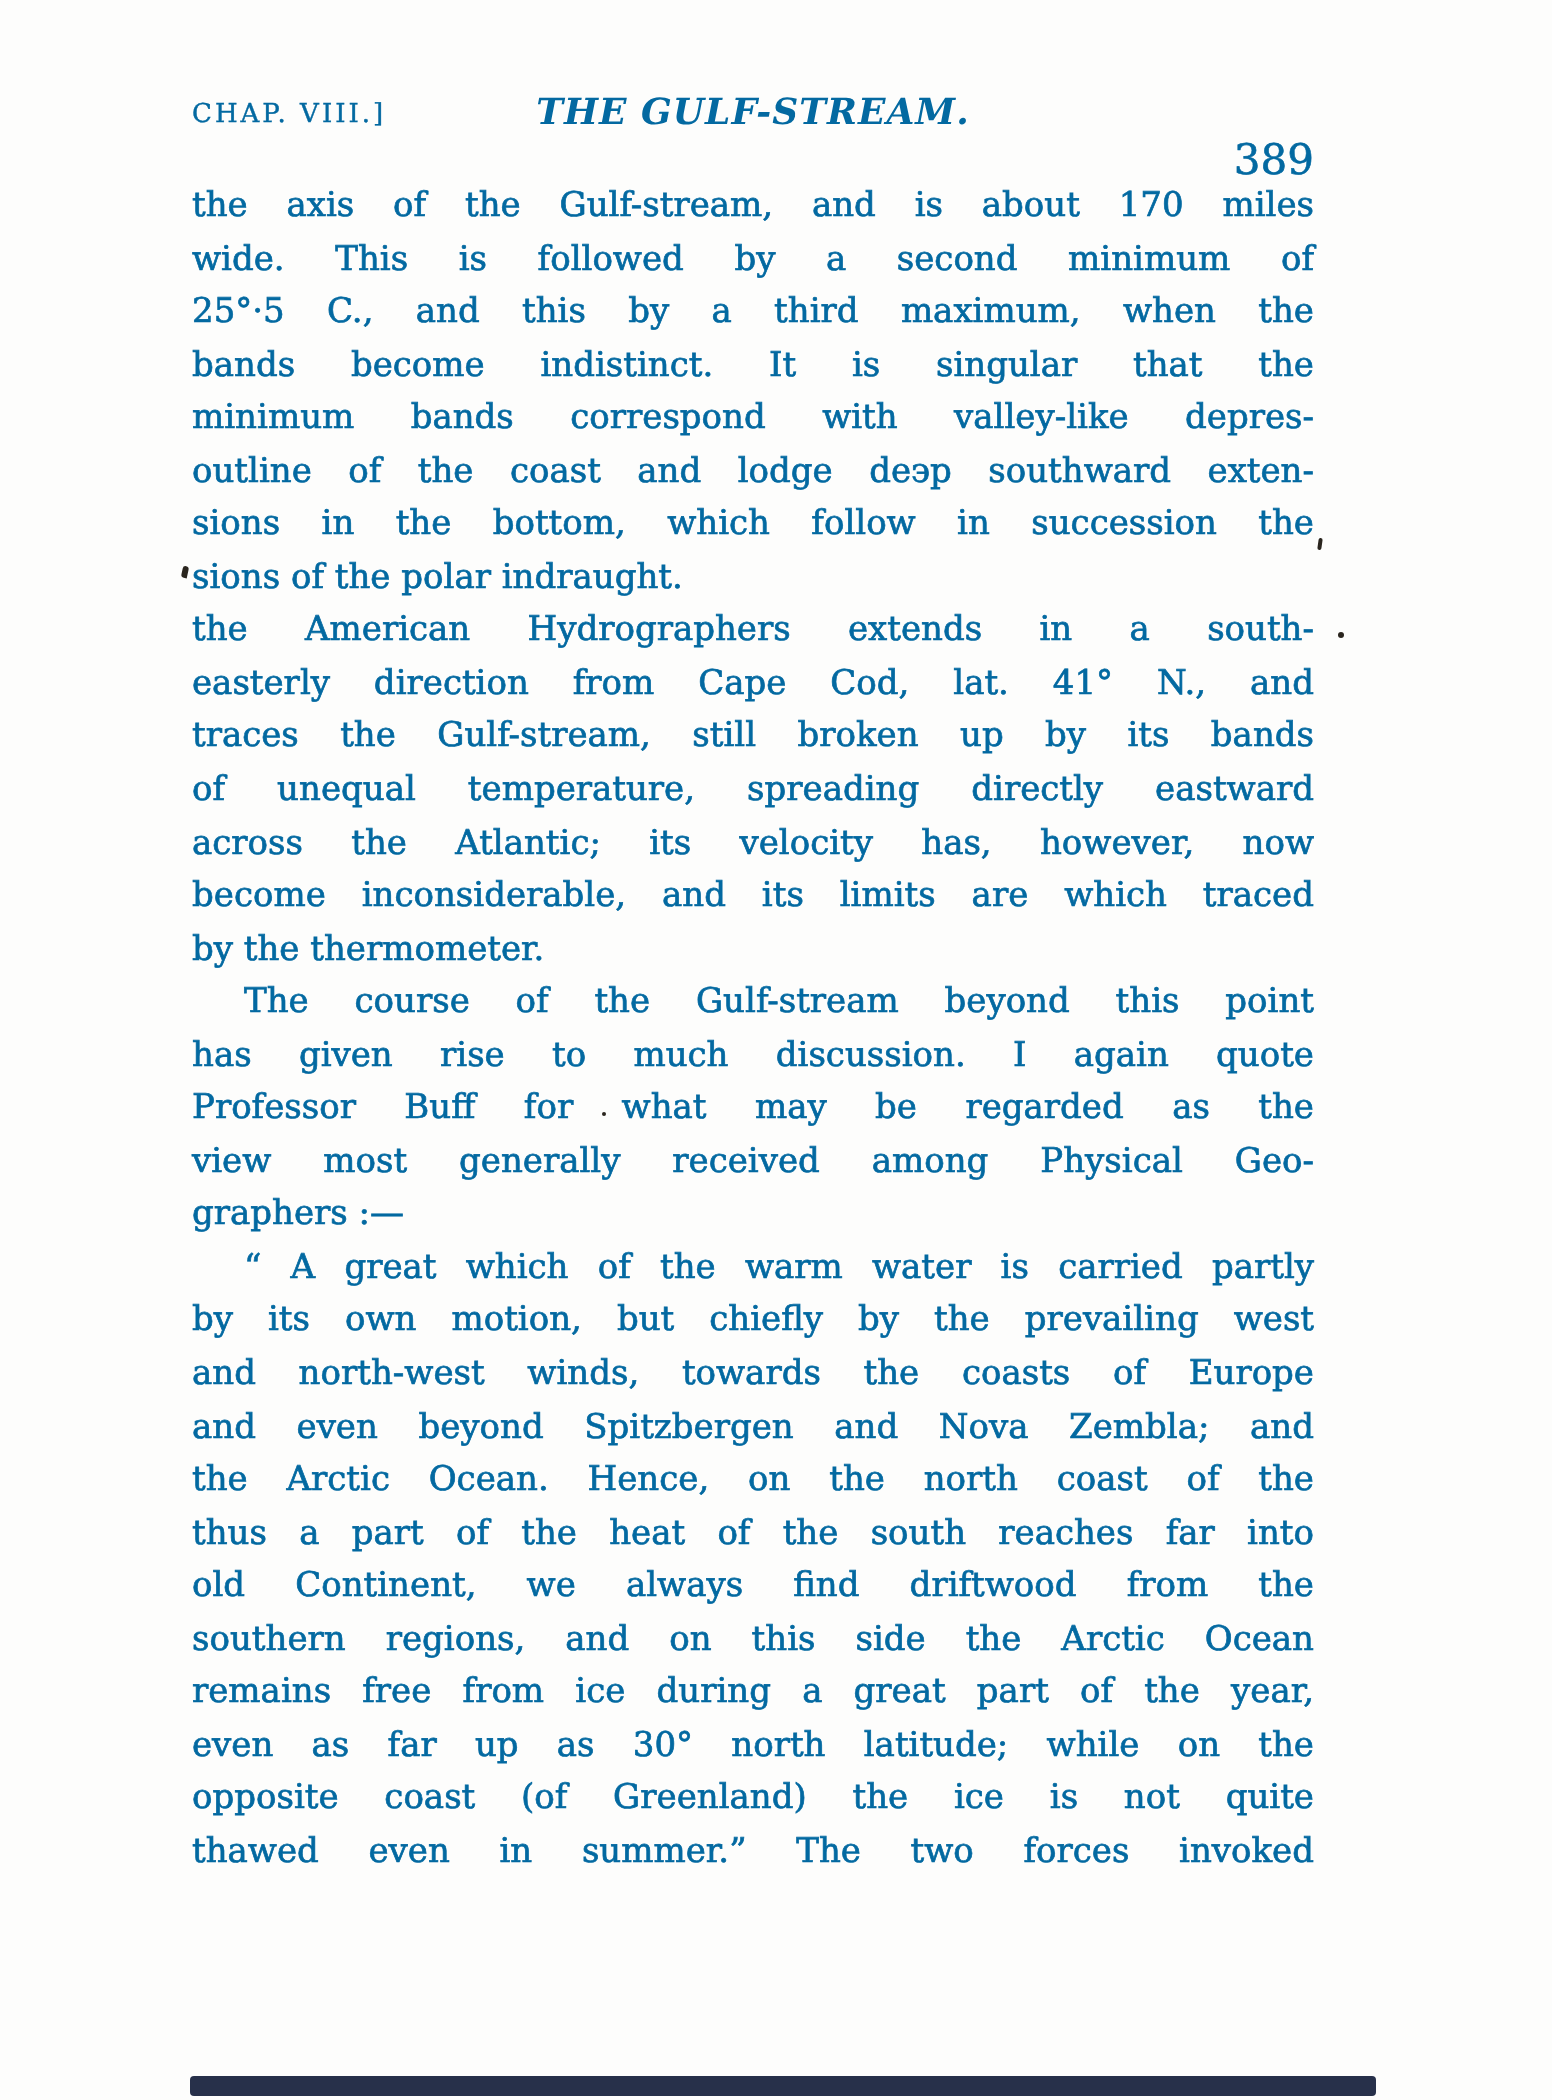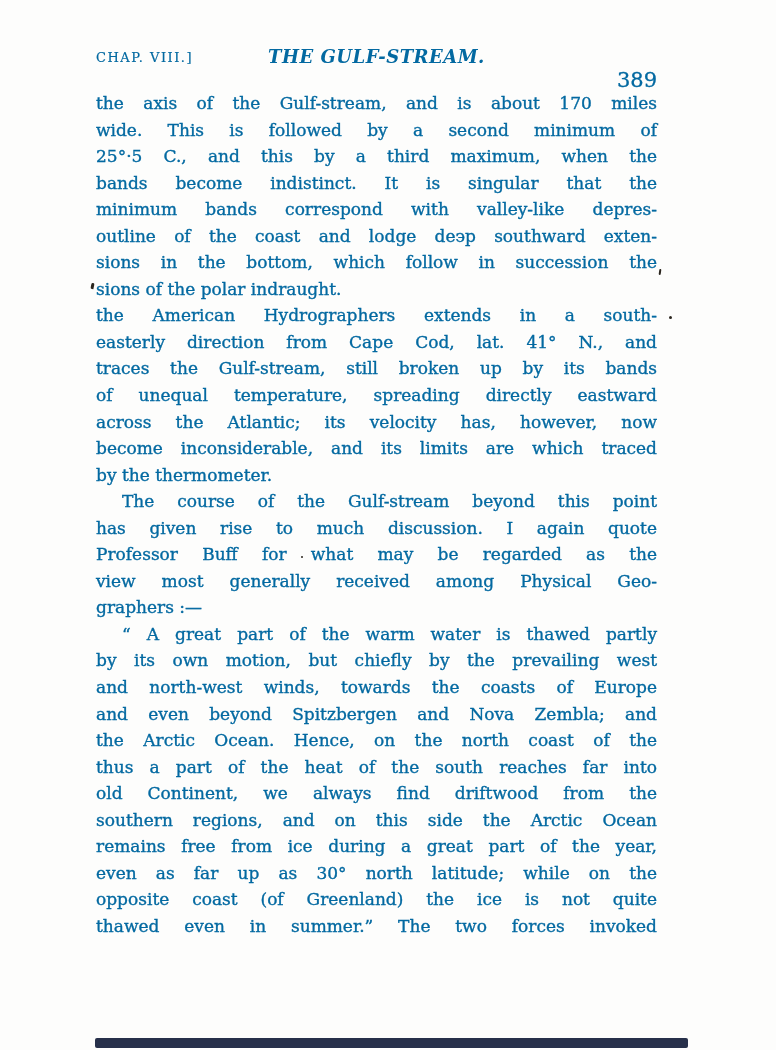--- a/index.html
+++ b/index.html
@@ -111,21 +111,21 @@
         <div class="line">traces the Gulf-stream, still broken up by its bands</div>
         <div class="line">of unequal temperature, spreading directly eastward</div>
         <div class="line">across the Atlantic; its velocity has, however, now</div>
         <div class="line">become inconsiderable, and its limits are which traced</div>
         <div class="line nojust">by the thermometer.</div>
         <div class="line indent">The course of the Gulf-stream beyond this point</div>
         <div class="line">has given rise to much discussion.  I again quote</div>
         <div class="line">Professor Buff for what may be regarded as the</div>
         <div class="line">view most generally received among Physical Geo-</div>
         <div class="line nojust">graphers :—</div>
-        <div class="line indent">“ A great part of the warm water is thawed partly</div>
+        <div class="line indent">“ A great which of the warm water is carried partly</div>
         <div class="line">by its own motion, but chiefly by the prevailing west</div>
         <div class="line">and north-west winds, towards the coasts of Europe</div>
         <div class="line">and even beyond Spitzbergen and Nova Zembla; and</div>
         <div class="line">the Arctic Ocean.  Hence, on the north coast of the</div>
         <div class="line">thus a part of the heat of the south reaches far into</div>
         <div class="line">old Continent, we always find driftwood from the</div>
         <div class="line">southern regions, and on this side the Arctic Ocean</div>
         <div class="line">remains free from ice during a great part of the year,</div>
         <div class="line">even as far up as 30° north latitude; while on the</div>
         <div class="line">opposite coast (of Greenland) the ice is not quite</div>

